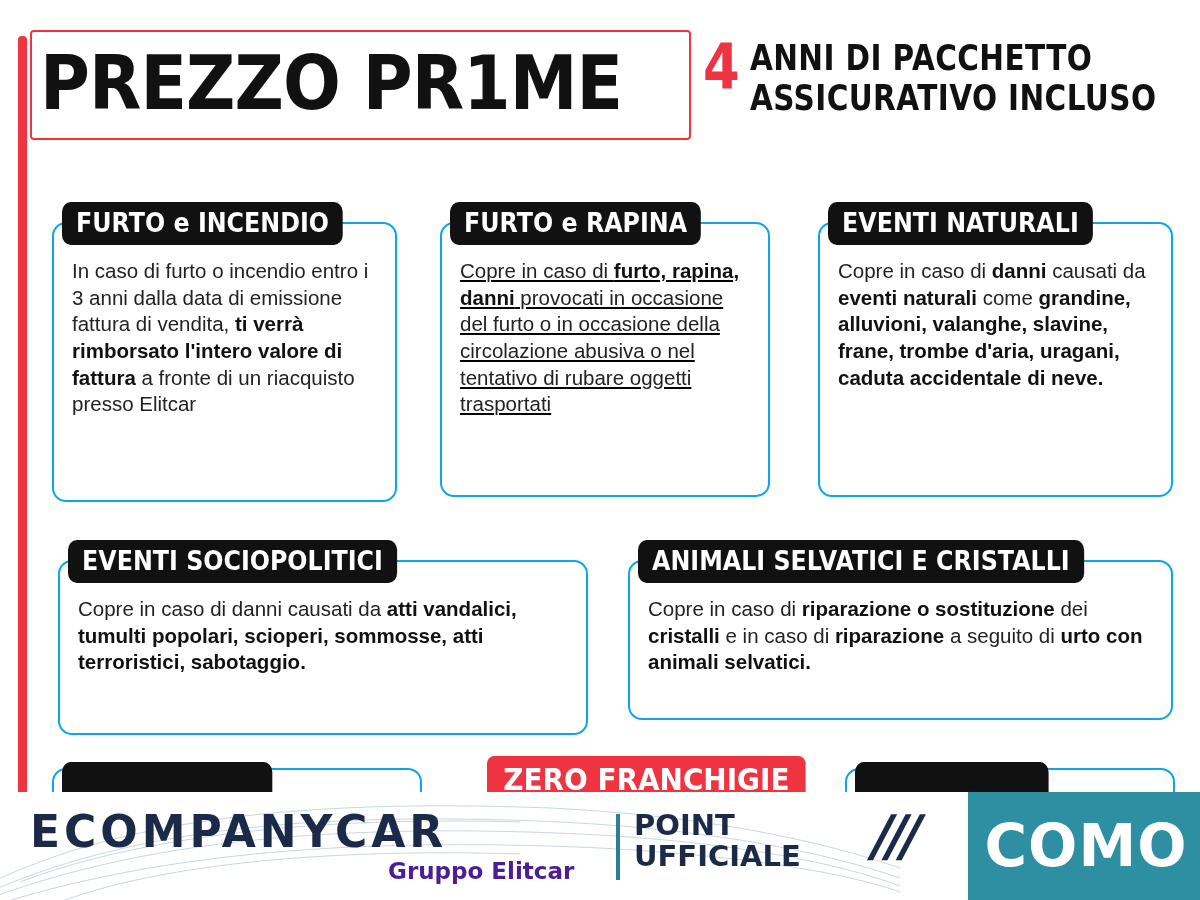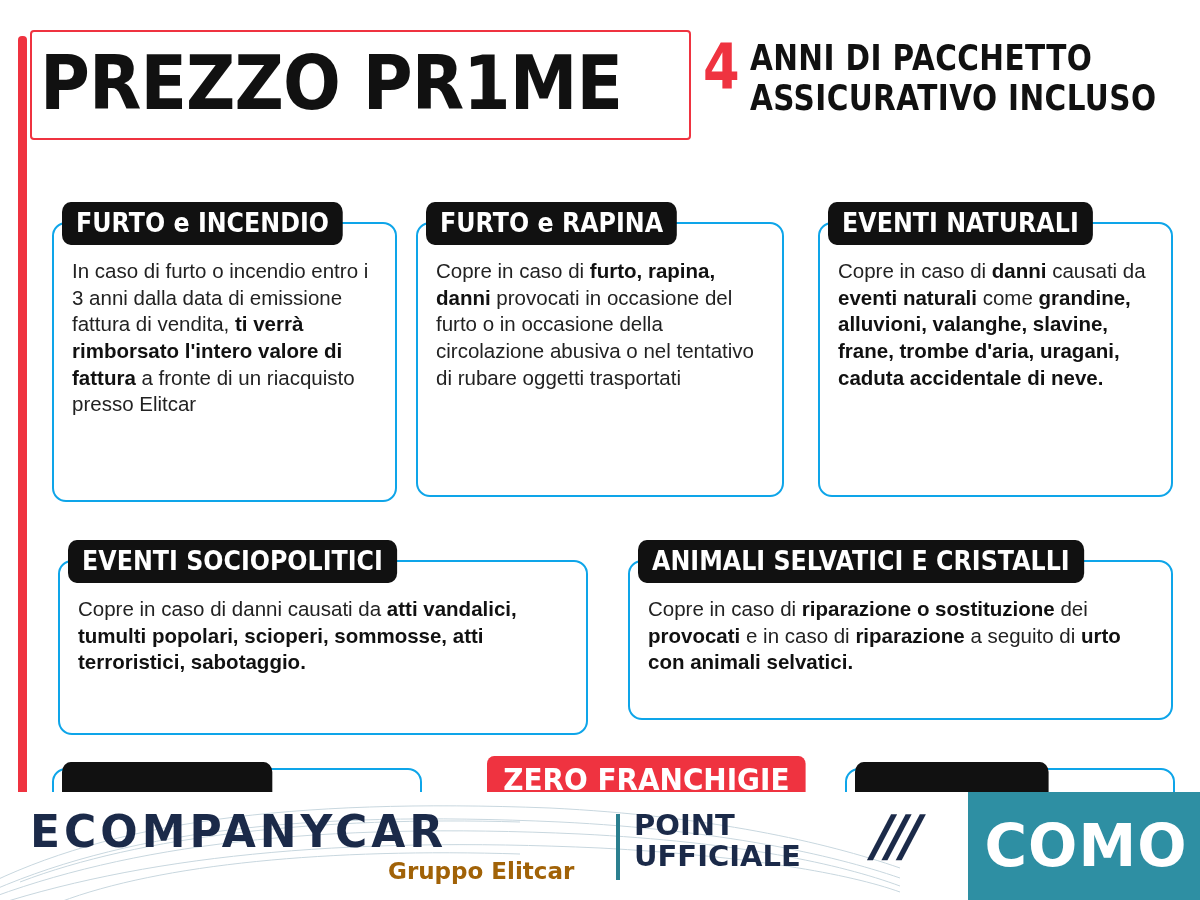--- a/index.html
+++ b/index.html
@@ -67,21 +67,21 @@
     white-space:nowrap;
   }
   .card-body{
     padding:34px 16px 12px 18px;
     font-size:20.5px;line-height:1.30;color:#222;
   }
   .card-body b{font-weight:bold;color:#111;}
 
   
   #card-furto-incendio{left:52px;top:222px;width:345px;height:280px;}
-  #card-furto-rapina{left:416px;top:222px;width:368px;height:275px;}
+  #card-furto-rapina{left:440px;top:222px;width:330px;height:275px;text-decoration:underline;}
   #card-eventi-naturali{left:818px;top:222px;width:355px;height:275px;}
   
   #card-eventi-sociopolitici{left:58px;top:560px;width:530px;height:175px;}
   #card-animali-cristalli{left:628px;top:560px;width:545px;height:160px;}
   
   #card-bottom-left{left:52px;top:768px;width:370px;height:70px;}
   #card-bottom-right{left:845px;top:768px;width:330px;height:70px;}
   .card-head.cut{top:-8px;}
 
   
@@ -107,21 +107,21 @@
   .footer-logo{
     position:absolute;left:30px;top:18px;
     font-family:"DejaVu Sans", sans-serif;
     font-weight:bold;font-size:44px;color:#1b2a49;
     letter-spacing:4px;line-height:1;
     white-space:nowrap;
   }
   .footer-sub{
     position:absolute;left:388px;top:66px;
     font-family:"DejaVu Sans", sans-serif;
-    font-weight:bold;font-size:23px;color:#a16207;
+    font-weight:bold;font-size:23px;color:#4c1d95;
     white-space:nowrap;
   }
   .footer-divider{
     position:absolute;left:616px;top:22px;width:4px;height:66px;background:#2b7f8f;
   }
   .footer-point{
     position:absolute;left:634px;top:18px;
     font-family:"DejaVu Sans", sans-serif;
     font-weight:bold;font-size:29px;color:#1b2a49;line-height:1.08;
     white-space:nowrap;
@@ -176,21 +176,21 @@
   <div class="card-body">Copre in caso di <b>danni</b> causati da <b>eventi naturali</b> come <b>grandine, alluvioni, valanghe, slavine, frane, trombe d'aria, uragani, caduta accidentale di neve.</b></div>
 </div>
 
 <div class="card" id="card-eventi-sociopolitici">
   <div class="card-head">EVENTI SOCIOPOLITICI</div>
   <div class="card-body">Copre in caso di danni causati da <b>atti vandalici, tumulti popolari, scioperi, sommosse, atti terroristici, sabotaggio.</b></div>
 </div>
 
 <div class="card" id="card-animali-cristalli">
   <div class="card-head">ANIMALI SELVATICI E CRISTALLI</div>
-  <div class="card-body">Copre in caso di <b>riparazione o sostituzione</b> dei <b>provocati</b> e in caso di <b>riparazione</b> a seguito di <b>urto con animali selvatici.</b></div>
+  <div class="card-body">Copre in caso di <b>riparazione o sostituzione</b> dei <b>cristalli</b> e in caso di <b>riparazione</b> a seguito di <b>urto con animali selvatici.</b></div>
 </div>
 
 <div class="card" id="card-bottom-left">
   <div class="card-head cut">&nbsp;&nbsp;&nbsp;&nbsp;&nbsp;&nbsp;&nbsp;&nbsp;&nbsp;&nbsp;&nbsp;&nbsp;&nbsp;&nbsp;&nbsp;&nbsp;&nbsp;&nbsp;&nbsp;&nbsp;&nbsp;&nbsp;</div>
 </div>
 <div class="card" id="card-bottom-right">
   <div class="card-head cut">&nbsp;&nbsp;&nbsp;&nbsp;&nbsp;&nbsp;&nbsp;&nbsp;&nbsp;&nbsp;&nbsp;&nbsp;&nbsp;&nbsp;&nbsp;&nbsp;&nbsp;&nbsp;&nbsp;&nbsp;</div>
 </div>
 
 <div id="zero-franchigie">ZERO FRANCHIGIE</div>

